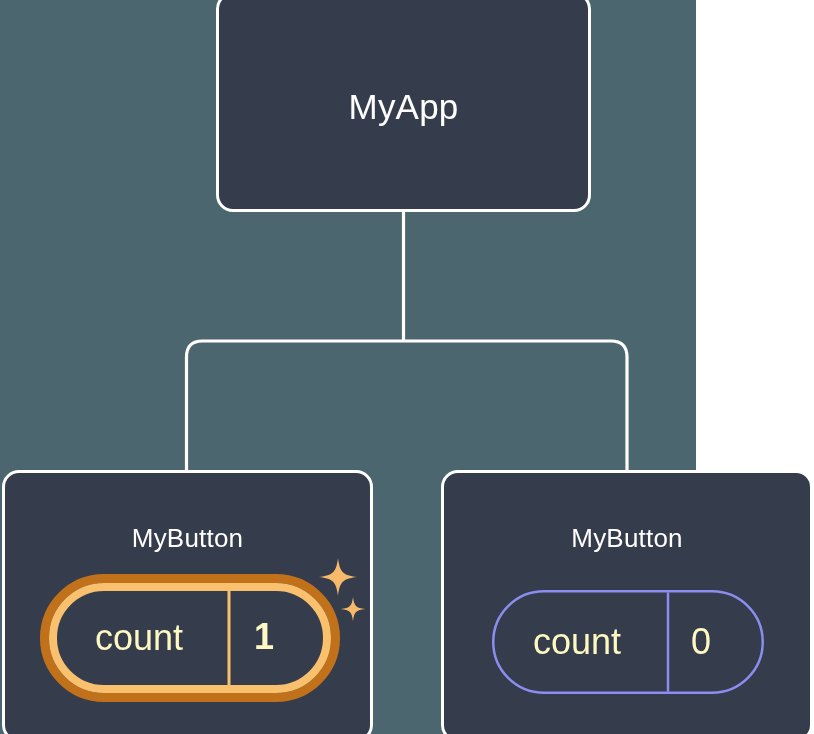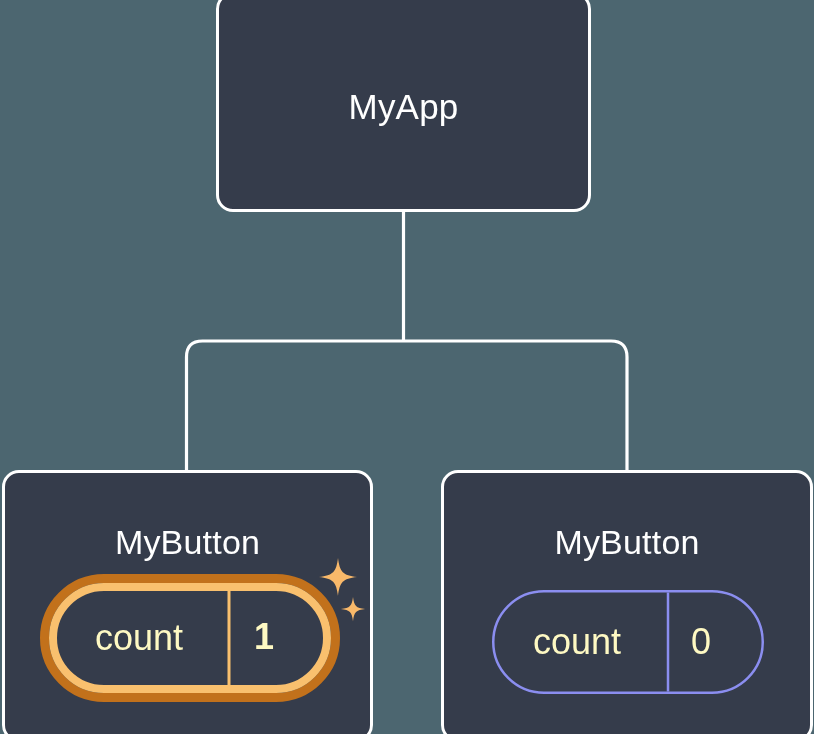--- a/index.html
+++ b/index.html
@@ -7,21 +7,21 @@
     padding: 0;
   }
   body {
     width: 814px;
     height: 734px;
     overflow: hidden;
     font-family: "Liberation Sans", sans-serif;
   }
   #canvas {
     position: relative;
-    width: 814px;
+    width: 696px;
     height: 734px;
     background: #4c6670;
   }
   #canvas svg.layer {
     position: absolute;
     top: 0;
     left: 0;
     width: 814px;
     height: 734px;
     overflow: visible;
@@ -61,21 +61,21 @@
     font-weight: 400;
     letter-spacing: 0.2px;
     white-space: nowrap;
   }
   #node-myapp .node-title {
     top: 92px;
     font-size: 35px;
   }
   .child-title {
     top: 50px;
-    font-size: 34px;
+    font-size: 26px;
   }
   .pill-wrap {
     position: absolute;
   }
   #pill-left-wrap {
     left: 40px;
     top: 568px;
     width: 300px;
     height: 140px;
   }

